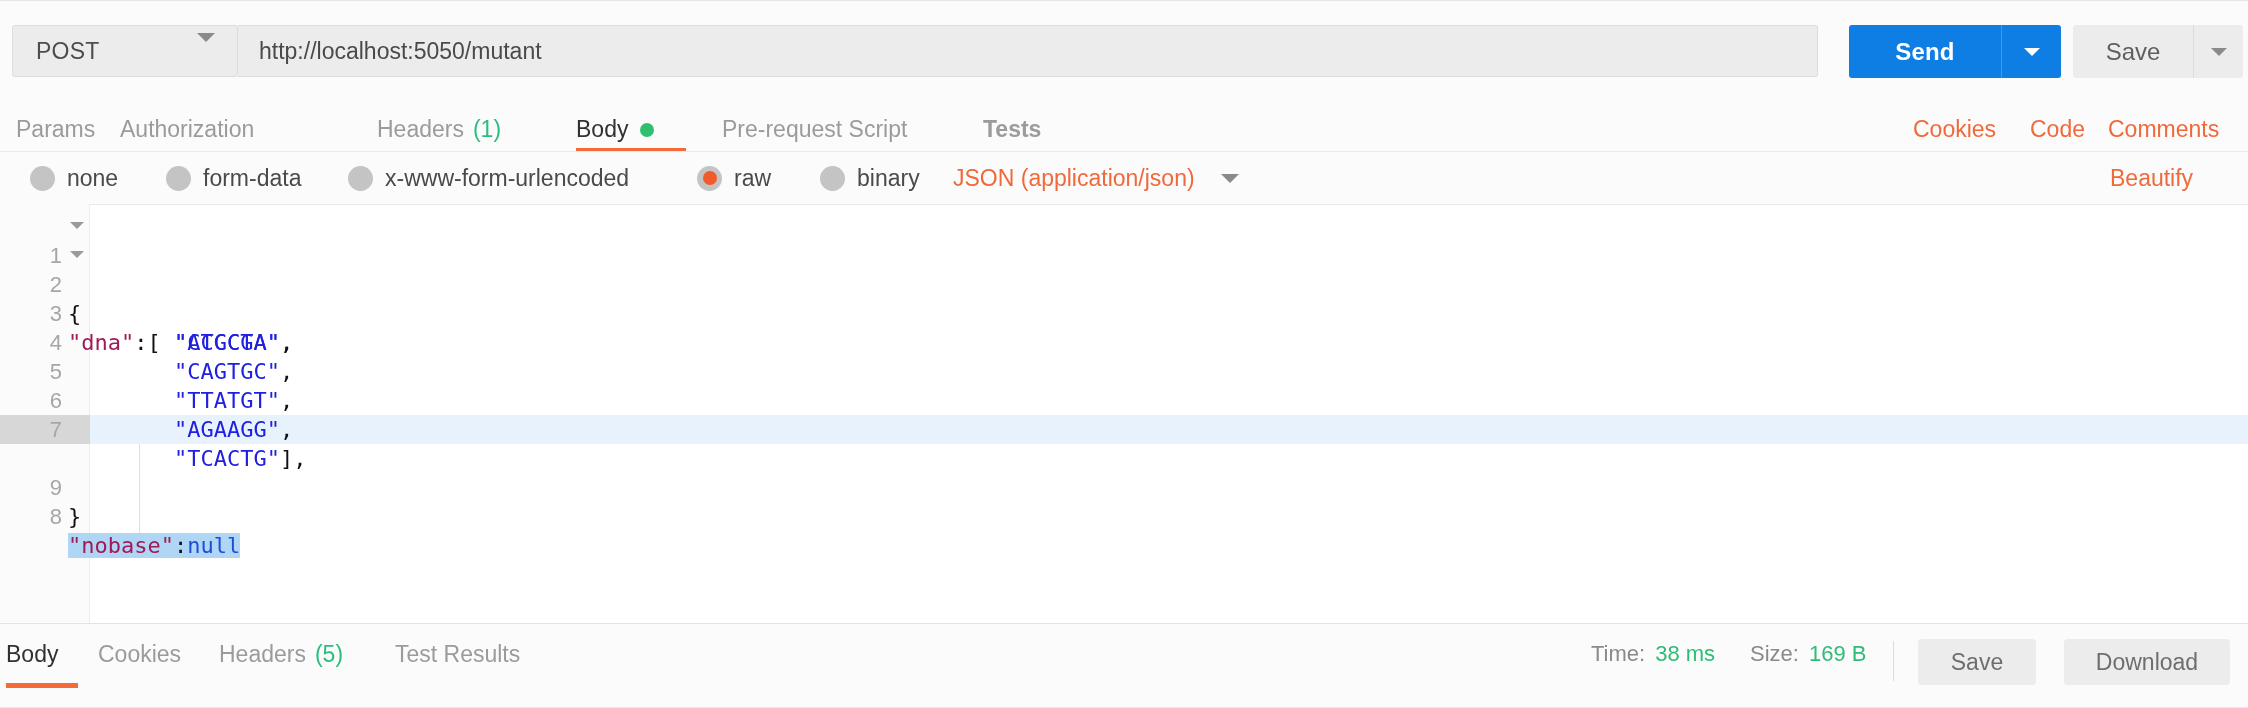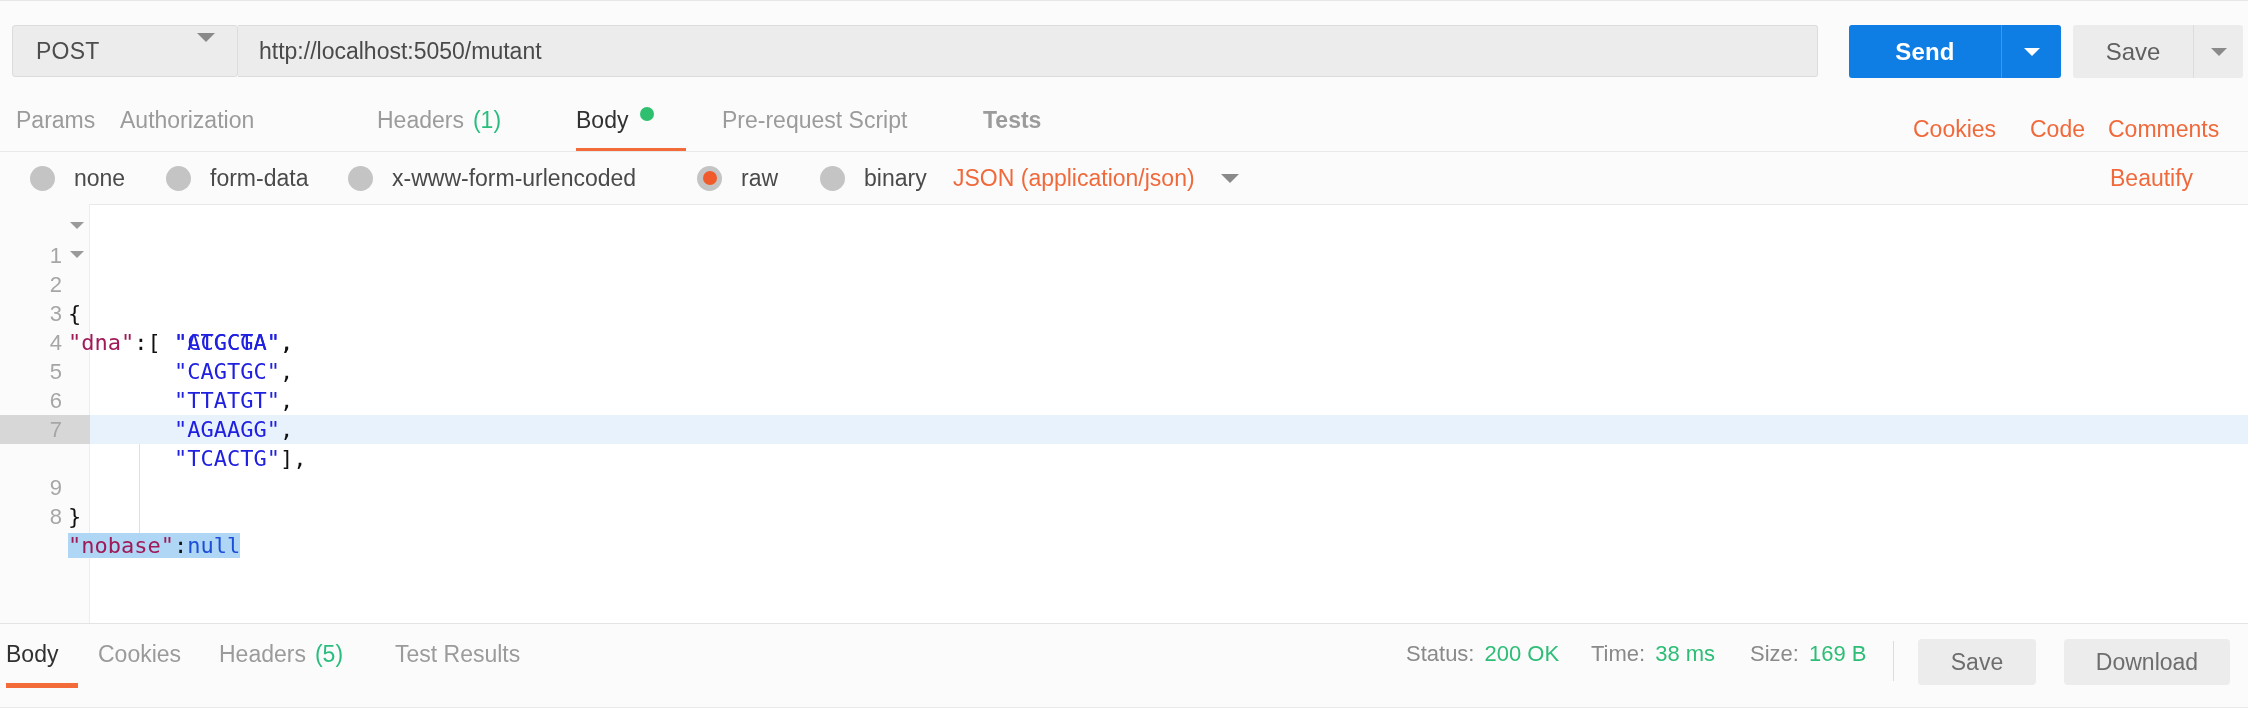--- a/index.html
+++ b/index.html
@@ -60,21 +60,21 @@
   }
 
   .caret { width:0;height:0;border-left:9px solid transparent;border-right:9px solid transparent;border-top:9px solid #8a8a8a; }
   .caret.white { border-top-color:#ffffff; }
   .caret.sm { border-left-width:8px;border-right-width:8px;border-top-width:8px; }
 
   
   .tabs-row { position:absolute; left:0; top:107px; width:2248px; height:45px; background:#fbfbfb; }
   .tabs-rule { position:absolute; left:0; top:151px; width:2248px; height:1px; background:#e9e9e9; }
   .tab {
-    position:absolute; top:0; height:45px; display:flex; 
+    position:absolute; top:0; height:45px; display:flex; align-items:center;
     font-size:23px; color:#9b9b9b; cursor:pointer; white-space:nowrap;
   }
   .tab.active { color:#313131; }
   .tab .count { color:#2bbd7e; margin-left:9px; }
   .green-dot { width:14px;height:14px;border-radius:50%;background:#2ec06f;margin-left:12px; }
   .tab-underline { position:absolute; height:4px; background:#f26b38; bottom:0; left:0; right:0; }
 
   .rlink {
     position:absolute; top:0; height:45px; display:flex; align-items:center;
     font-size:23px; color:#f0693b; cursor:pointer; white-space:nowrap;
@@ -85,21 +85,21 @@
   .radio-item {
     position:absolute; top:0; height:52px; display:flex; align-items:center;
     cursor:pointer; white-space:nowrap;
   }
   .radio {
     width:25px;height:25px;border-radius:50%;background:#c4c4c4;
     display:flex;align-items:center;justify-content:center;flex:0 0 auto;
   }
   .radio.sel { background:#c4c4c4; }
   .radio.sel::after { content:""; width:14px;height:14px;border-radius:50%;background:#f15b2b; }
-  .radio-label { font-size:23px;color:#4a4a4a;margin-left:19px; }
+  .radio-label { font-size:23px;color:#4a4a4a;margin-left:12px; }
 
   .json-select {
     position:absolute; top:0; height:52px; display:flex; align-items:center;
     cursor:pointer; color:#f0693b; font-size:23px; white-space:nowrap;
   }
   .json-select .caret { border-top-color:#8a8a8a; margin-left:26px; }
 
   .beautify {
     position:absolute; top:0; height:52px; display:flex;align-items:center;
     font-size:23px; color:#f0693b; cursor:pointer;
@@ -323,24 +323,20 @@
       <span>Cookies</span>
     </div>
     <div class="rtab" style="left:219px;">
       <span>Headers</span>
       <span class="count">(5)</span>
     </div>
     <div class="rtab" style="left:395px;">
       <span>Test Results</span>
     </div>
 
-    <div class="meta" style="left:1406px;">
-      <span>Status:</span>
-      <span class="v">200 OK</span>
-    </div>
     <div class="meta" style="left:1591px;">
       <span>Time:</span>
       <span class="v">38 ms</span>
     </div>
     <div class="meta" style="left:1750px;">
       <span>Size:</span>
       <span class="v">169 B</span>
     </div>
 
     <div class="divider-v"></div>

